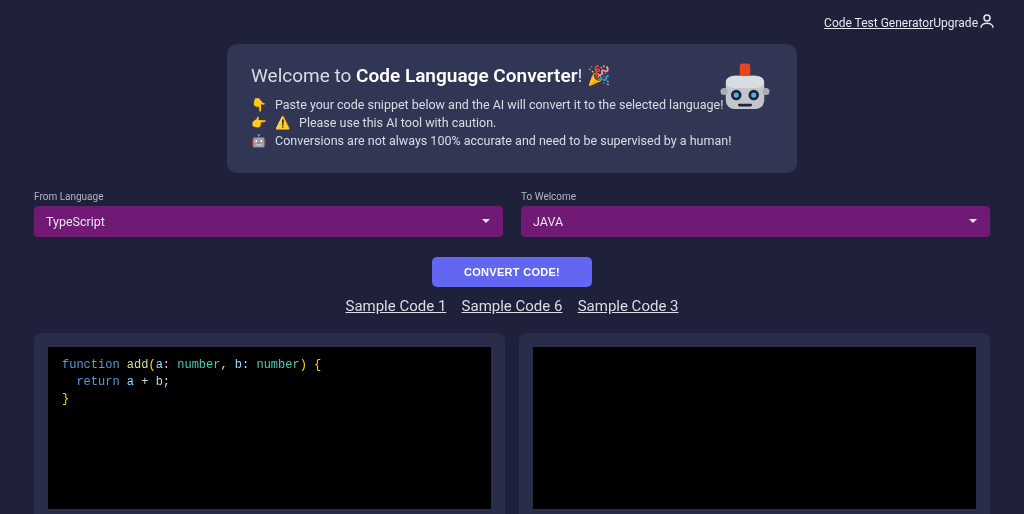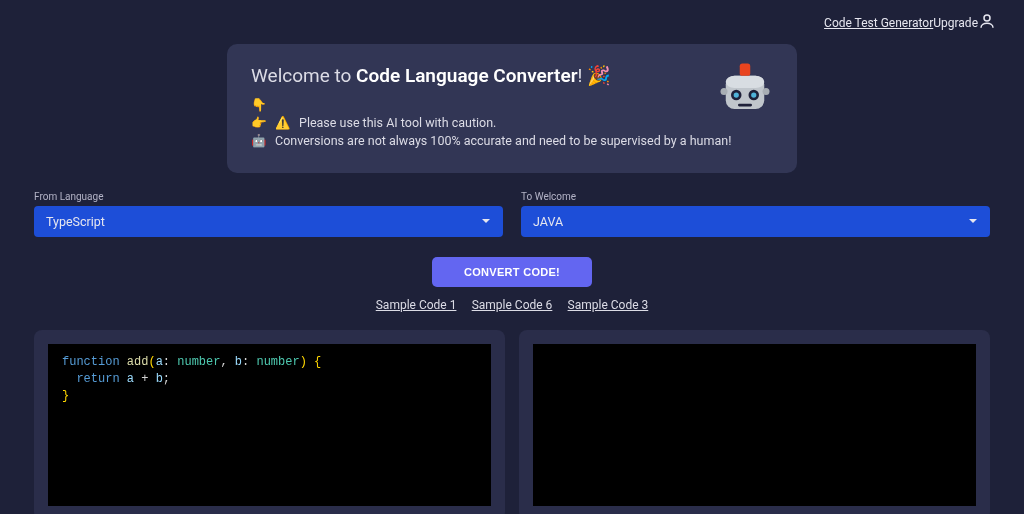--- a/index.html
+++ b/index.html
@@ -40,33 +40,33 @@
 .emj { display: inline-block; width: 16px; text-align: center; }
 .robot {
   position: absolute; right: 24px; top: 16px; width: 56px; height: 56px;
 }
 .selectors {
   display: flex; gap: 18px; padding: 0 34px; margin-top: 8px;
 }
 .selcol { flex: 1; display: flex; flex-direction: column; }
 .sellabel { font-size: 10px; color: #b3b3c6; margin-bottom: 4px; }
 .selbox {
-  background: #1d4ed8; border-radius: 4px; padding: 8px 12px;
+  background: #701a75; border-radius: 4px; padding: 8px 12px;
   display: flex; justify-content: space-between; align-items: center;
   font-size: 12.5px; color: #e6e6ef; cursor: pointer;
 }
 .caret svg { width: 10px; height: 10px; }
 .convert-wrap { text-align: center; margin: 20px 0 10px; }
 .convert-btn {
   background: #6366f1; color: #fff; border: none; border-radius: 5px;
   padding: 9px 32px; font-size: 11px; font-weight: 600; letter-spacing: 0.3px;
   cursor: pointer;
 }
 .samples { text-align: center; margin-bottom: 18px; }
-.samples a { color: #dcdce6; font-size: 12px; text-decoration: underline; margin: 0 6px; cursor: pointer; }
+.samples a { color: #dcdce6; font-size: 15px; text-decoration: underline; margin: 0 6px; cursor: pointer; }
 .panels {
   display: flex; gap: 14px; padding: 0 34px;
 }
 .panel {
   flex: 1; background: #2a2d4a; border-radius: 8px; padding: 14px;
   height: 190px;
 }
 .codebox {
   width: 100%; height: 100%; background: #000; color: #d4d4d4;
   font-family: Consolas, "Courier New", monospace; font-size: 12px;
@@ -93,20 +93,21 @@
       </svg>
   </span>
 </div>
 
 <div class="welcome-card">
   <div class="welcome-title">
     <span>Welcome to </span><span class="bold">Code Language Converter</span><span>! 🎉</span>
   </div>
   <div class="welcome-line">
     <span class="emj">👇</span>
+    <span>Paste your code snippet below and the AI will convert it to the selected language!</span>
   </div>
   <div class="welcome-line">
     <span class="emj">👉</span>
     <span class="emj">⚠️</span>
     <span>Please use this AI tool with caution.</span>
   </div>
   <div class="welcome-line">
     <span class="emj">🤖</span>
     <span>Conversions are not always 100% accurate and need to be supervised by a human!</span>
   </div>

